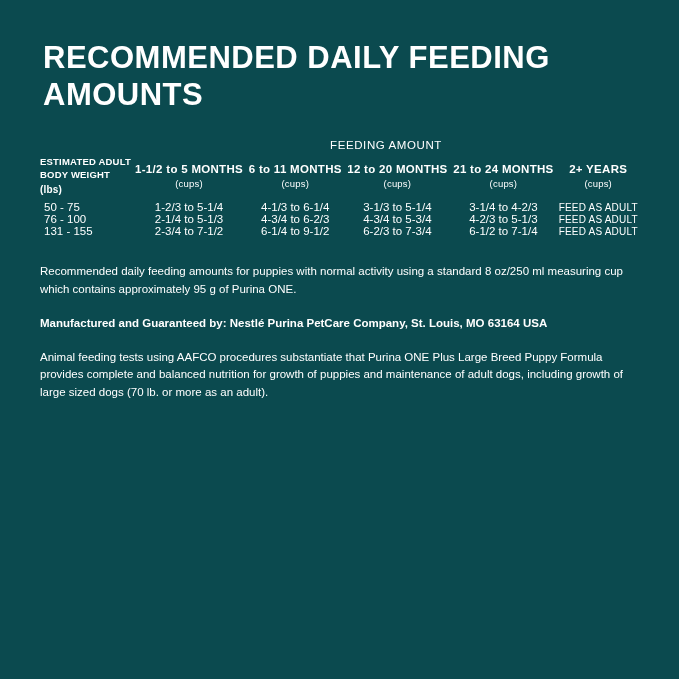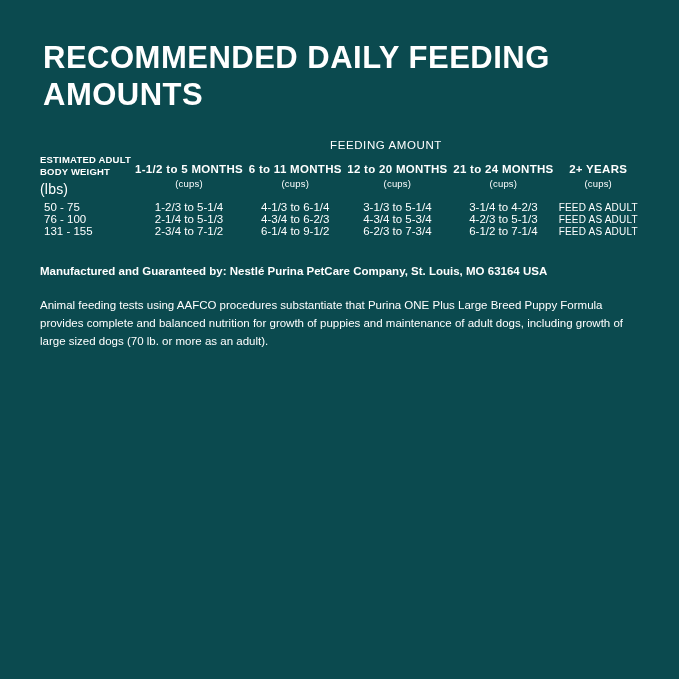--- a/index.html
+++ b/index.html
@@ -78,22 +78,22 @@
     vertical-align: middle;
     font-weight: bold;
     font-size: 9.5px;
     line-height: 1.3;
     letter-spacing: 0.2px;
     padding: 9px 6px 11px 4px;
     border-bottom: 1px solid #ffffff;
   }
   .rowhead .sub {
     display: block;
-    font-weight: normal;
-    font-size: 14px;
+    font-weight: bold;
+    font-size: 10px;
     margin-top: 2px;
   }
   td.cell {
     text-align: center;
     vertical-align: middle;
     font-size: 11.5px;
     padding: 6px 2px 7px 2px;
     border-bottom: 1px solid #ffffff;
     white-space: nowrap;
   }
@@ -183,17 +183,18 @@
         <td class="cell">2-3/4 to 7-1/2</td>
         <td class="cell">6-1/4 to 9-1/2</td>
         <td class="cell">6-2/3 to 7-3/4</td>
         <td class="cell">6-1/2 to 7-1/4</td>
         <td class="cell adult">FEED AS ADULT</td>
       </tr>
     </tbody>
   </table>
 
   <div class="notes">
+    <p>Recommended daily feeding amounts for puppies with normal activity using a standard 8 oz/250 ml measuring cup which contains approximately 95 g of Purina ONE.</p>
     <p class="bold">Manufactured and Guaranteed by: Nestlé Purina PetCare Company, St. Louis, MO 63164 USA</p>
     <p>Animal feeding tests using AAFCO procedures substantiate that Purina ONE Plus Large Breed Puppy Formula provides complete and balanced nutrition for growth of puppies and maintenance of adult dogs, including growth of large sized dogs (70 lb. or more as an adult).</p>
   </div>
 
 </div>
 
 </body></html>

